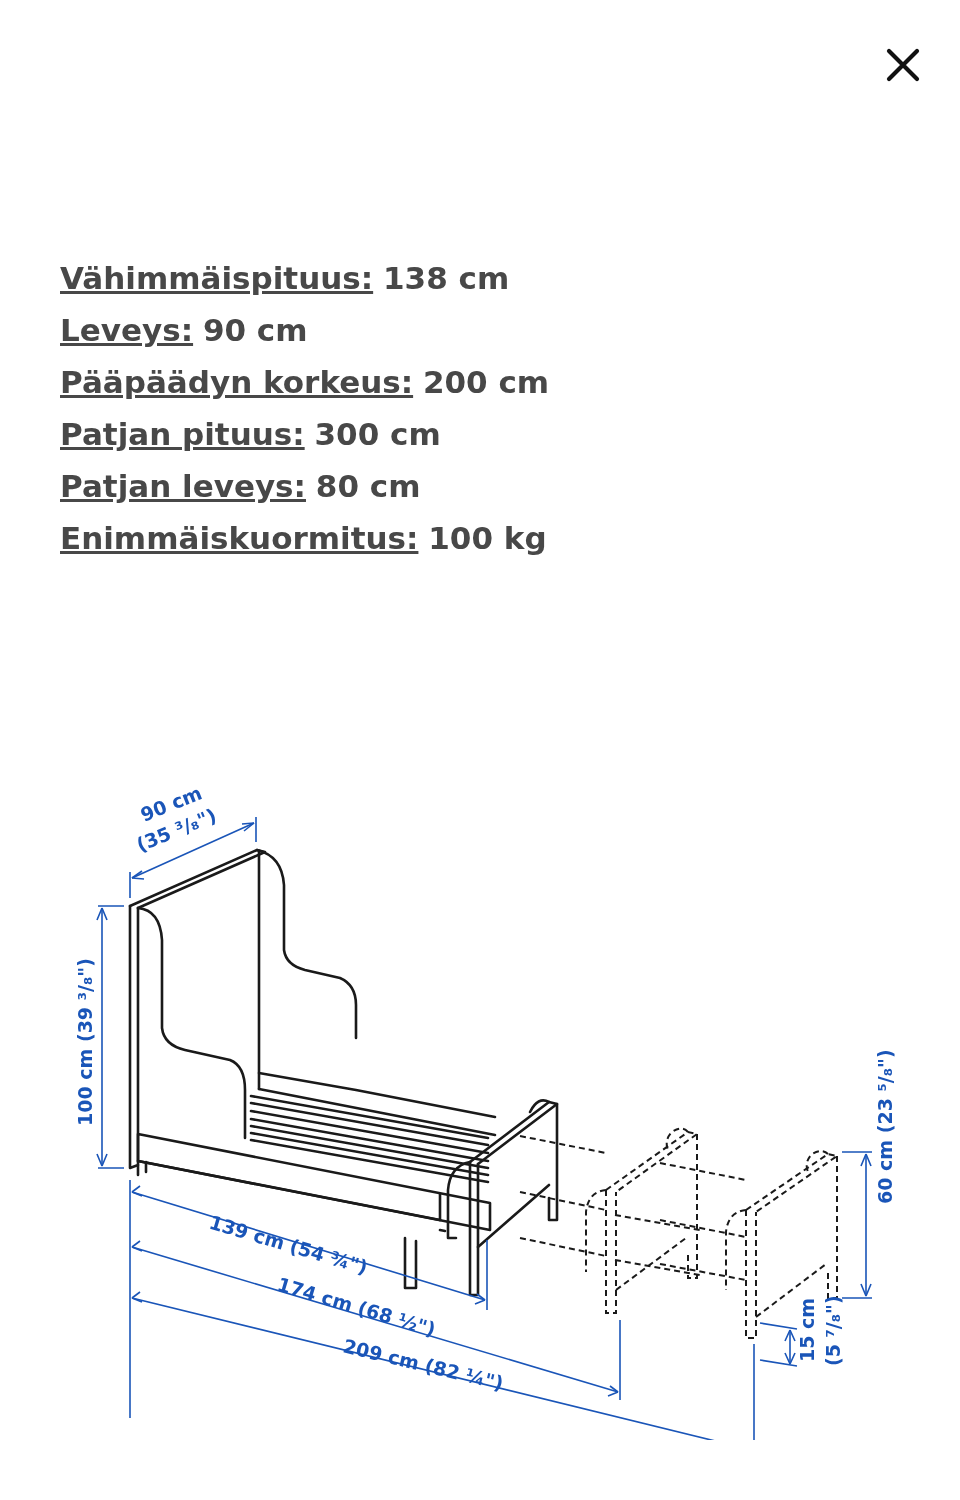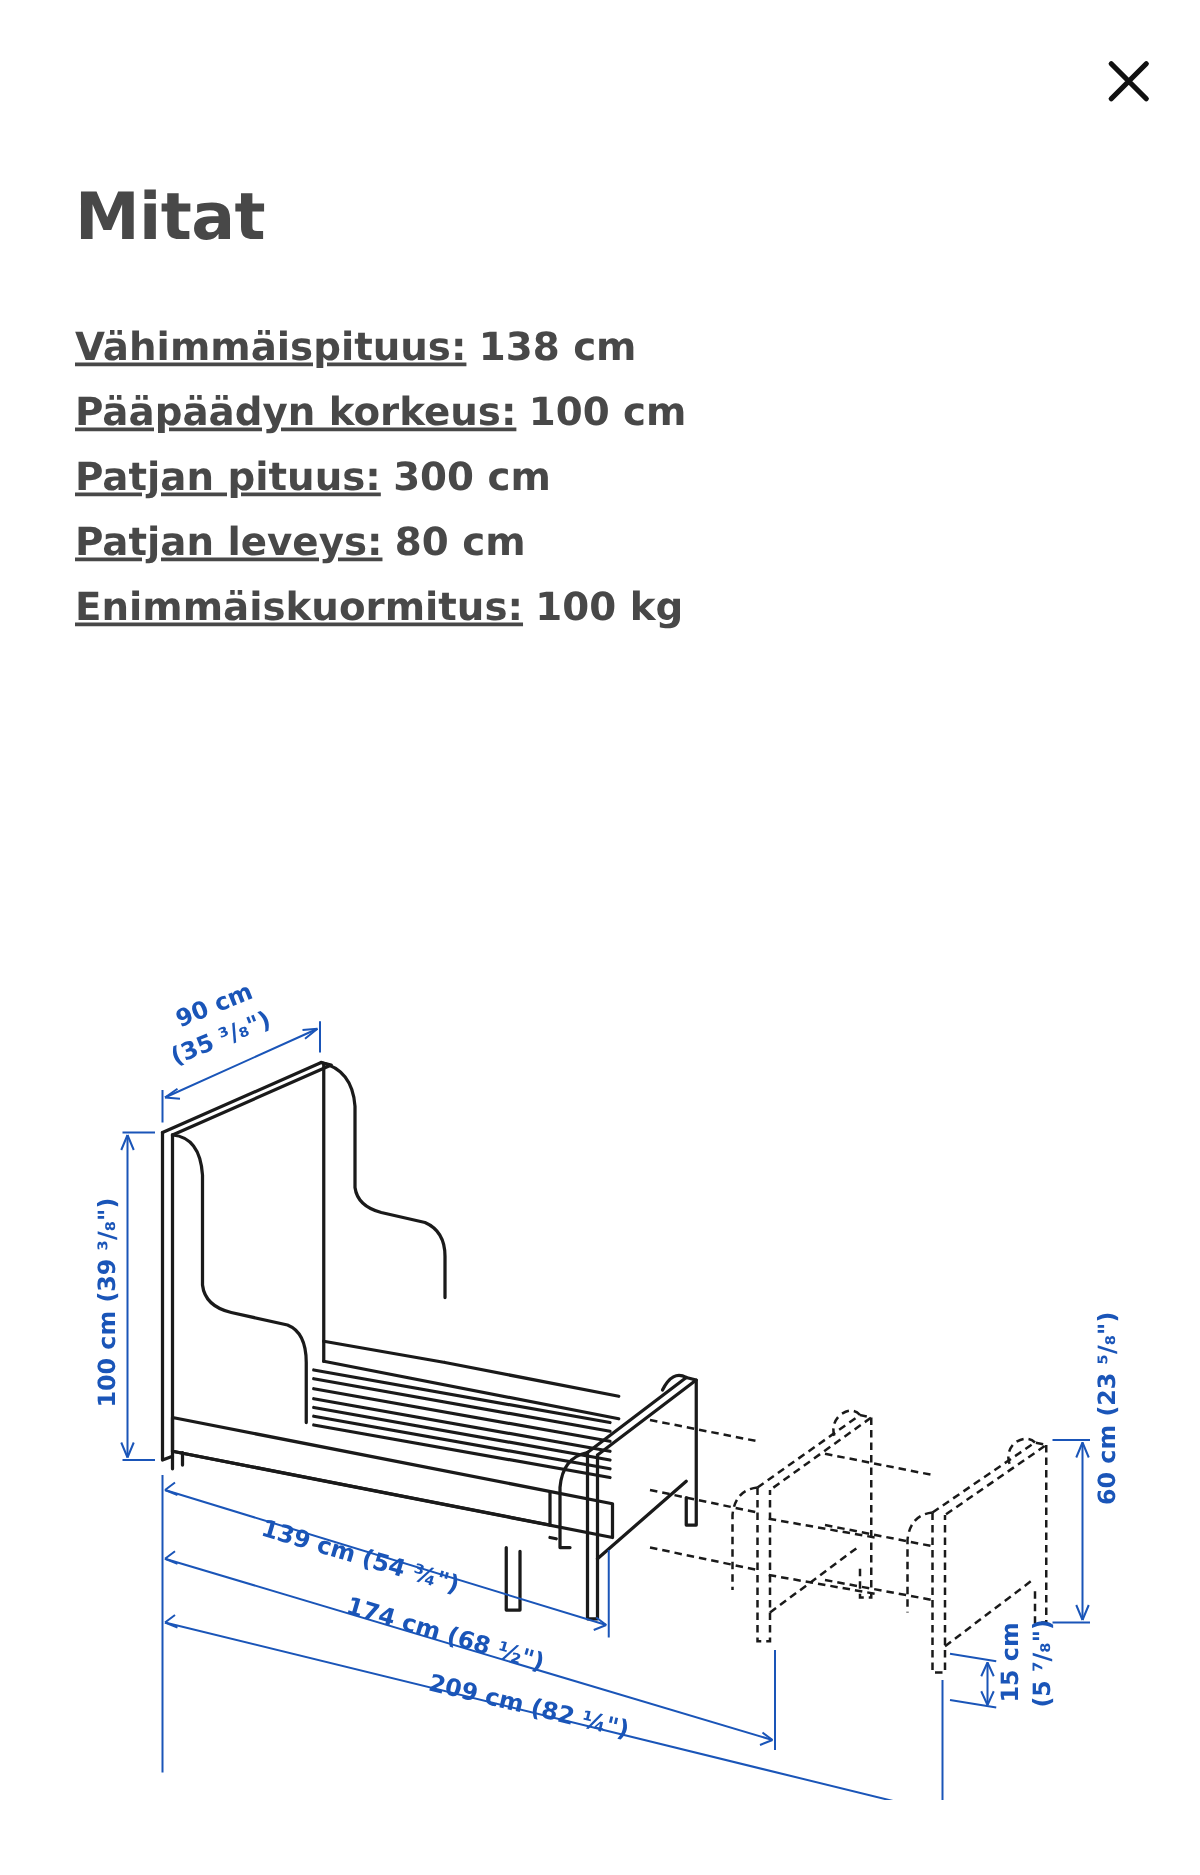--- a/index.html
+++ b/index.html
@@ -80,25 +80,25 @@
 <body>
 
 <div class="sheet">
 
   <div class="close-btn">
     <svg width="34" height="34" viewBox="0 0 34 34">
       <path d="M3 3 L31 31 M31 3 L3 31" stroke="#111111" stroke-width="4.2" stroke-linecap="round"></path>
     </svg>
   </div>
 
-  <h1 class="title">Mitat</h1>
 
   <ul class="specs">
     <li class="spec-row"><span class="spec-label">Vähimmäispituus:</span> <span class="spec-value">138 cm</span></li>
-    <li class="spec-row"><span class="spec-label">Pääpäädyn korkeus:</span> <span class="spec-value">100 cm</span></li>
+    <li class="spec-row"><span class="spec-label">Leveys:</span> <span class="spec-value">90 cm</span></li>
+    <li class="spec-row"><span class="spec-label">Pääpäädyn korkeus:</span> <span class="spec-value">200 cm</span></li>
     <li class="spec-row"><span class="spec-label">Patjan pituus:</span> <span class="spec-value">300 cm</span></li>
     <li class="spec-row"><span class="spec-label">Patjan leveys:</span> <span class="spec-value">80 cm</span></li>
     <li class="spec-row"><span class="spec-label">Enimmäiskuormitus:</span> <span class="spec-value">100 kg</span></li>
   </ul>
 
   <div class="diagram">
 
     <svg width="860" height="680" viewBox="0 0 860 680">
       <g fill="none" stroke="#1a1a1a" stroke-width="2.6" stroke-linejoin="round" stroke-linecap="round">
 

